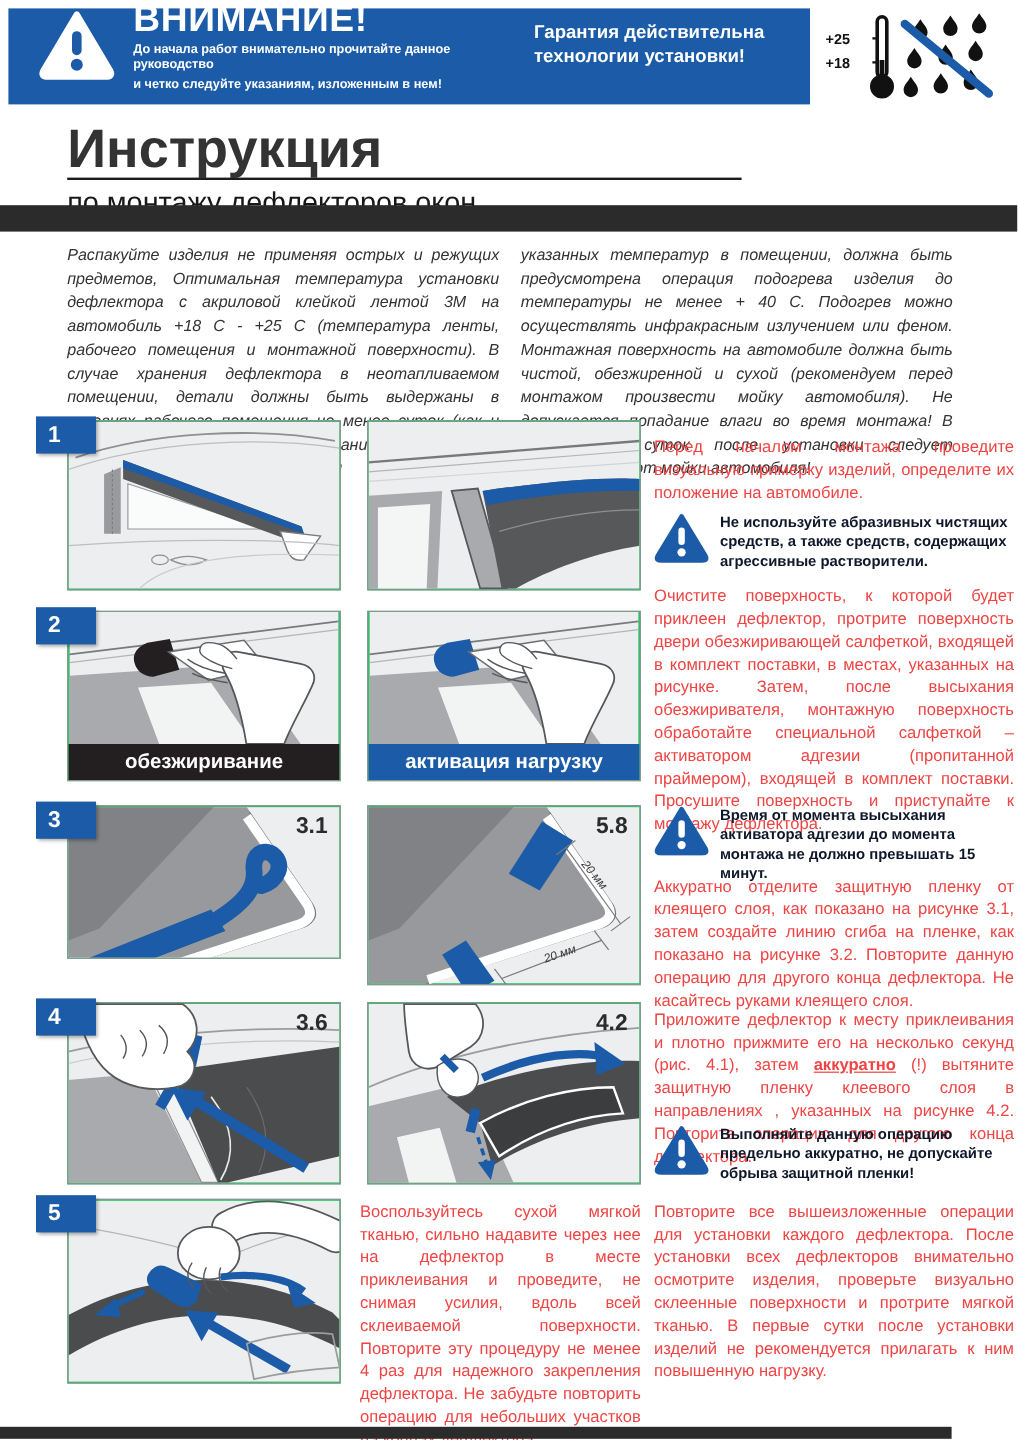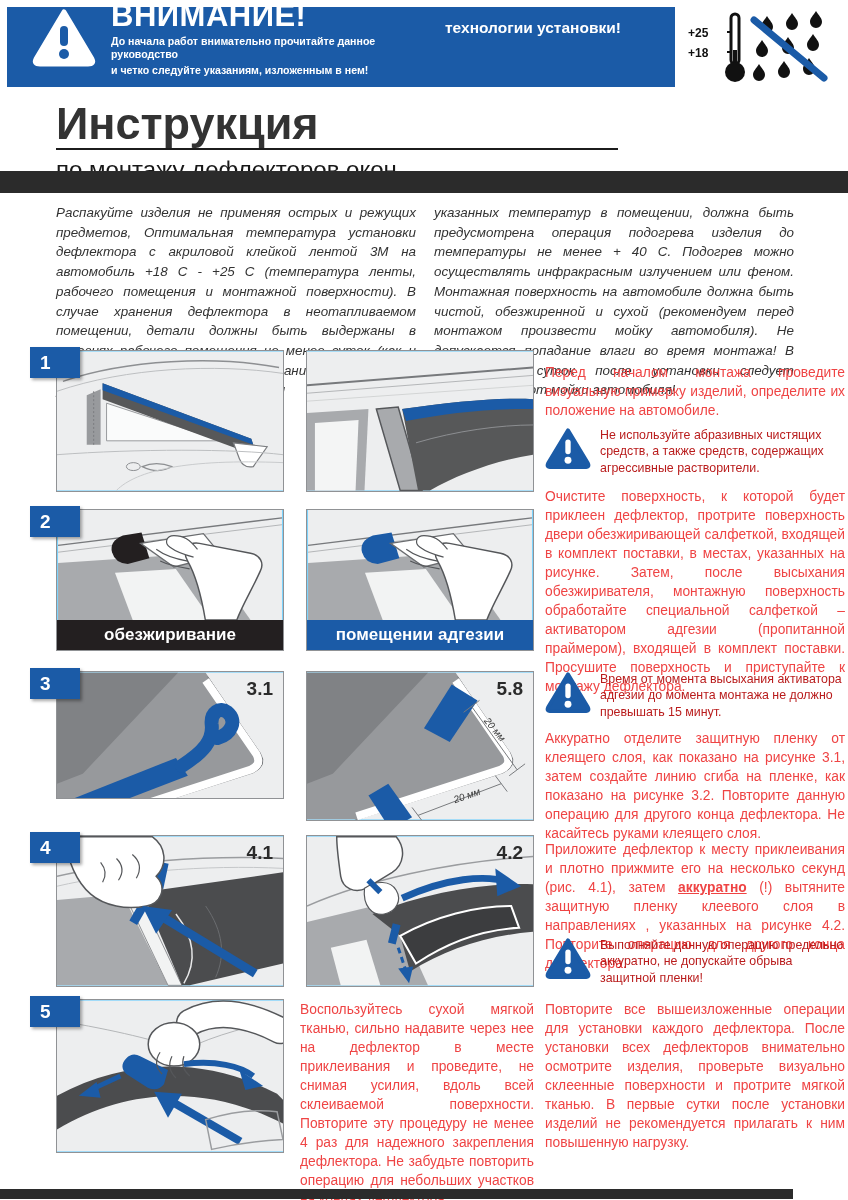--- a/index.html
+++ b/index.html
@@ -30,34 +30,34 @@
   .bar-top { position:absolute; top:171px; left:0; width:848px; height:22px; background:#2b2b2b; }
   .bar-bottom { position:absolute; top:1189px; left:0; width:793px; height:10px; background:#2b2b2b; }
 
   
   .intro { position:absolute; top:203px; left:56px; width:738px; display:flex; gap:18px; }
   .intro p { width:360px; font-size:13.4px; font-style:italic; line-height:1.47; text-align:justify; color:#333; }
 
   
   .step-badge { position:absolute; left:30px; width:50px; height:31px; background:#1b5ba7; color:#fff;
     font-size:19px; font-weight:bold; line-height:31px; padding-left:10px; box-shadow:2px 2px 3px rgba(0,0,0,.35); z-index:3; }
-  .panel { position:absolute; width:228px; background:#7dd3fc; border:1px solid #909295; overflow:hidden;text-align:right; }
+  .panel { position:absolute; width:228px; background:#22c55e; border:1px solid #909295; overflow:hidden;text-align:right; }
   .panel svg { display:block; }
   .panel-label { height:30px; display:flex; align-items:center; justify-content:center;
     color:#fff; font-size:17px; font-weight:bold; }
   .label-black { background:#231f20; } .label-blue { background:#1b5ba7; }
   .fig-label { position:absolute; top:6px; right:10px; font-size:19px; font-weight:bold; color:#2b2b2b; z-index:2; }
   .dim-label { position:absolute; font-size:10px; font-style:italic; color:#3a3a3a; white-space:nowrap; z-index:2; }
 
   .step-text { position:absolute; width:300px; font-size:13.8px; line-height:1.38; text-align:justify; color:#ef4444; }
   .em-word { font-weight:bold; text-decoration:underline; }
 
   .warn { position:absolute; width:300px; display:flex; gap:9px; align-items:flex-start; }
   .warn-icon { flex:0 0 46px; width:46px; }
-  .warn-text { font-size:12.4px; font-weight:normal; color:#b91c1c; line-height:1.32; }
+  .warn-text { font-size:12.4px; font-weight:bold; color:#0f172a; line-height:1.32; }
 </style>
 </head>
 <body>
 
 <div class="page">
 
   <div class="header-row">
     <div class="header-blue">
       <div class="attention">
         <span class="attention-icon">
@@ -67,20 +67,21 @@
             <circle cx="33" cy="47" r="5" fill="#1b5ba7"></circle>
           </svg>
         </span>
         <div>
           <div class="attention-title">ВНИМАНИЕ!</div>
           <div class="attention-sub">До начала работ внимательно прочитайте данное руководство</div>
           <div class="attention-sub">и четко следуйте указаниям, изложенным в нем!</div>
         </div>
       </div>
       <div class="warranty">
+        <div>Гарантия действительна</div>
         <div>технологии установки!</div>
       </div>
     </div>
     <div class="icon-zone">
       <div class="thermo-wrap">
         <span class="temp-label temp-max">+25</span>
         <span class="temp-label temp-min">+18</span>
         <svg viewBox="0 0 26 74" width="26" height="74">
           <line x1="5" y1="22" x2="12" y2="22" stroke="#111" stroke-width="2"></line>
           <line x1="5" y1="42" x2="12" y2="42" stroke="#111" stroke-width="2"></line>
@@ -186,21 +187,21 @@
       <path d="M0,36 L228,8" stroke="#77797c" stroke-width="1.5"></path>
       <path d="M0,43 L228,15" stroke="#b3b5b7" stroke-width="1"></path>
       <polygon points="0,54 148,44 196,112 0,112" fill="#a8aaad"></polygon>
       <polygon points="58,64 120,60 156,112 76,112" fill="#f2f3f3"></polygon>
       <path d="M66,26 q-14,6 -11,17 q3,11 16,12 l22,-6 -8,-26 z" fill="#1b5ba7"></path>
       <path d="M84,34 L148,24 L166,46 L118,58 Z" fill="#fff" stroke="#6a6c6f" stroke-width="1.3"></path>
       <path d="M150,112 C146,88 140,66 132,52 C126,42 132,32 144,34 L196,44 C206,46 210,54 206,62 C198,80 188,96 182,112 Z" fill="#fff" stroke="#55575a" stroke-width="1.5"></path>
       <path d="M132,52 C120,50 108,46 100,40 M134,60 C122,58 112,56 104,52" stroke="#55575a" fill="none" stroke-width="1.2"></path>
       <path d="M142,40 C134,30 128,26 118,26 C110,26 108,34 114,38 C122,44 130,46 138,48" fill="#fff" stroke="#55575a" stroke-width="1.2"></path>
     </svg>
-    <div class="panel-label label-blue">помещении адгезии</div>
+    <div class="panel-label label-blue">активация нагрузку</div>
   </div>
   <p class="step-text" style="left:545px; top:487px;">Очистите поверхность, к которой будет приклеен дефлектор, протрите поверхность двери обезжиривающей салфеткой, входящей в комплект поставки, в местах, указанных на рисунке. Затем, после высыхания обезжиривателя,  монтажную поверхность обработайте специальной салфеткой – активатором адгезии (пропитанной праймером), входящей в комплект поставки. Просушите поверхность и приступайте к монтажу дефлектора.</p>
 
   <div class="step-badge" style="top:668px">3</div>
   <div class="panel" style="left:56px; top:671px; height:128px;">
     <div class="fig-label">3.1</div>
     <svg viewBox="0 0 228 148" width="226" height="148">
       <rect width="228" height="148" fill="#edeeef"></rect>
       <path d="M0,0 L150,0 L204,82 Q210,94 198,100 L52,148 L0,148 Z" fill="#97999c"></path>
       <path d="M0,0 L122,0 L26,102 L0,112 Z" fill="#808285"></path>
@@ -237,21 +238,21 @@
         <rect x="26.5" y="16" width="7" height="19" rx="3.5" fill="#fff"></rect>
         <circle cx="30" cy="43" r="4.5" fill="#fff"></circle>
       </svg>
     </span>
     <span class="warn-text">Время от момента высыхания активатора адгезии до момента монтажа не должно превышать 15 минут.</span>
   </div>
   <p class="step-text" style="left:545px; top:729px;">Аккуратно отделите защитную пленку от клеящего слоя, как показано на рисунке 3.1, затем создайте линию сгиба на пленке, как показано на рисунке 3.2. Повторите данную операцию для другого конца дефлектора. Не касайтесь руками клеящего слоя.</p>
 
   <div class="step-badge" style="top:832px">4</div>
   <div class="panel" style="left:56px; top:835px; height:152px;">
-    <div class="fig-label">4.1</div>
+    <div class="fig-label">3.6</div>
     <svg viewBox="0 0 228 150" width="226" height="150">
       <rect width="228" height="150" fill="#edeeef"></rect>
       <path d="M0,40 C60,26 150,18 228,22" stroke="#9a9c9f" fill="none" stroke-width="1.5"></path>
       <path d="M0,50 C60,36 150,28 228,32" stroke="#c4c6c8" fill="none" stroke-width="1"></path>
       <polygon points="0,64 66,58 112,150 0,150" fill="#a8aaad"></polygon>
       <polygon points="68,58 82,57 126,150 112,150" fill="#f2f3f3" stroke="#8d8f92" stroke-width="1"></polygon>
       <polygon points="86,56 228,36 228,128 134,150 126,150" fill="#4b4c4e"></polygon>
       <path d="M120,78 C140,104 140,128 128,148" stroke="#e8e9ea" stroke-width="1.5" fill="none"></path>
       <path d="M150,70 C168,96 170,120 160,142" stroke="#6a6c6f" stroke-width="1" fill="none"></path>
       <rect x="100" y="26" width="10" height="26" fill="#1b5ba7" transform="rotate(12 105 39)"></rect>

